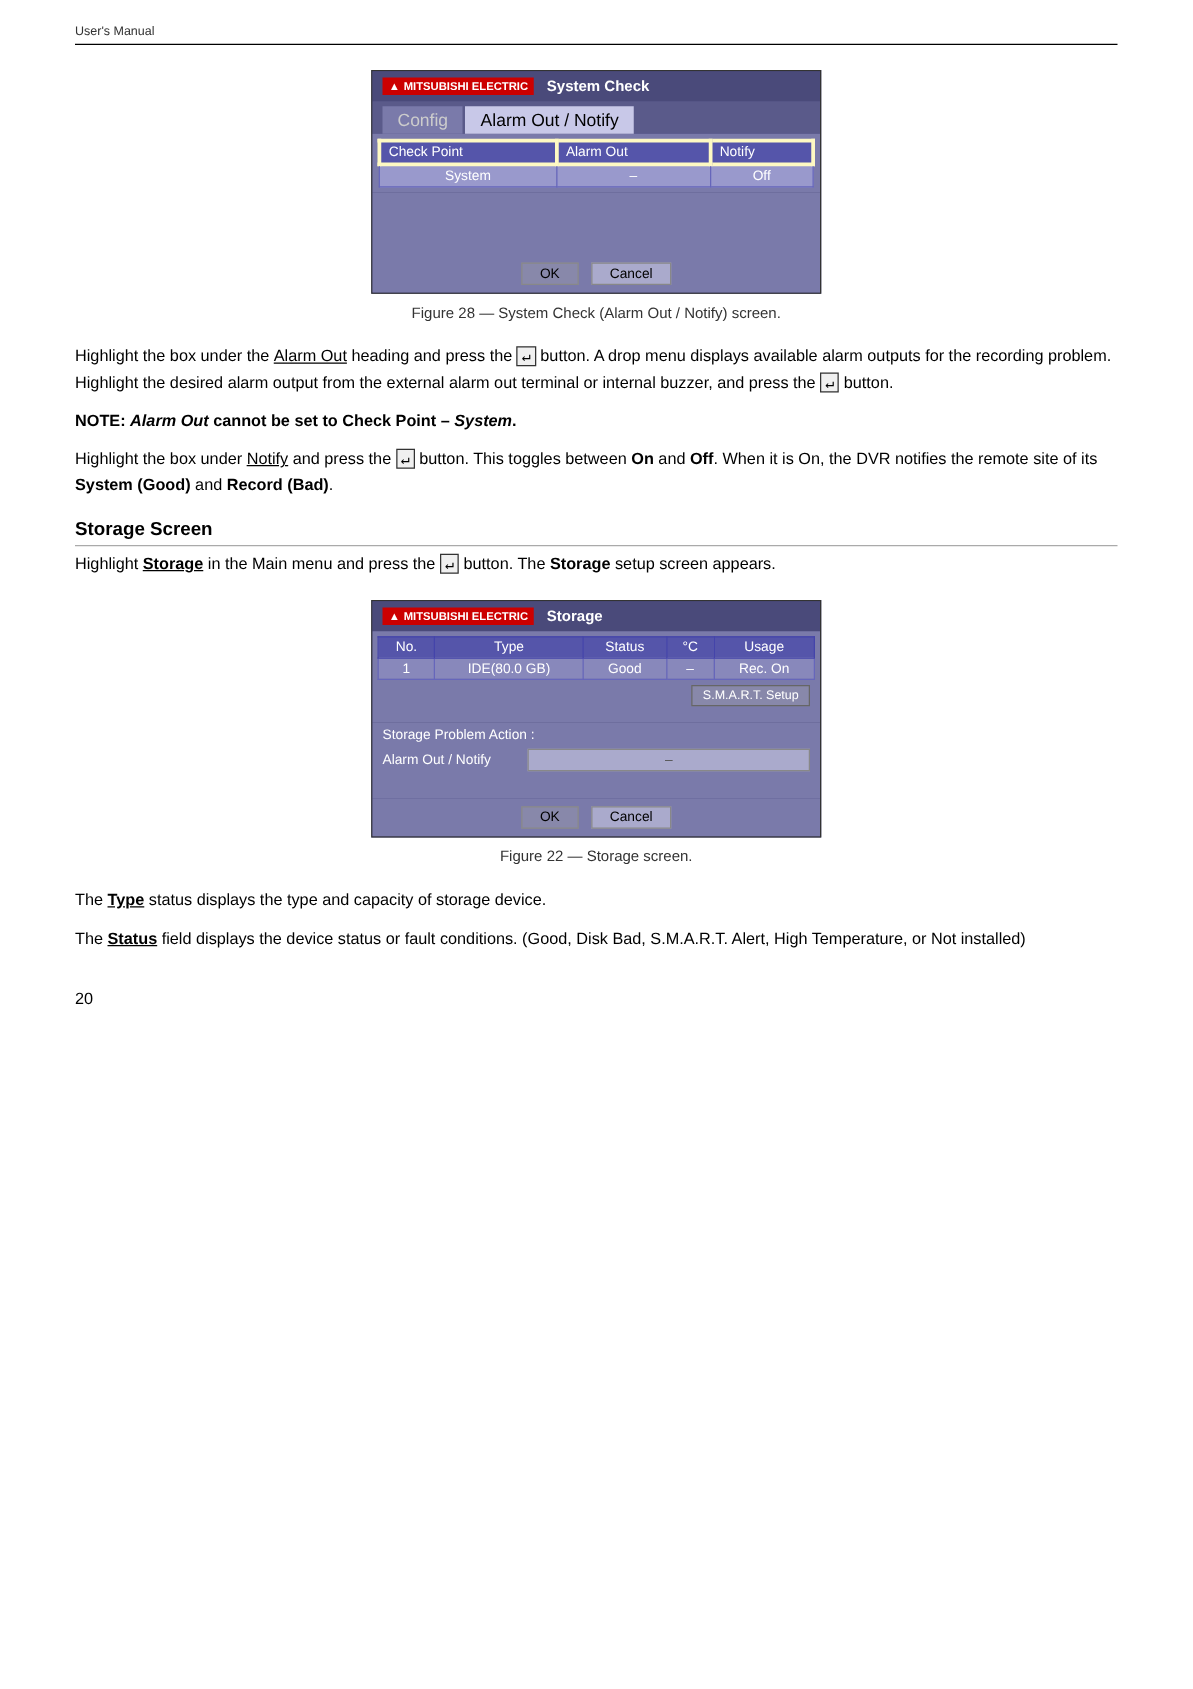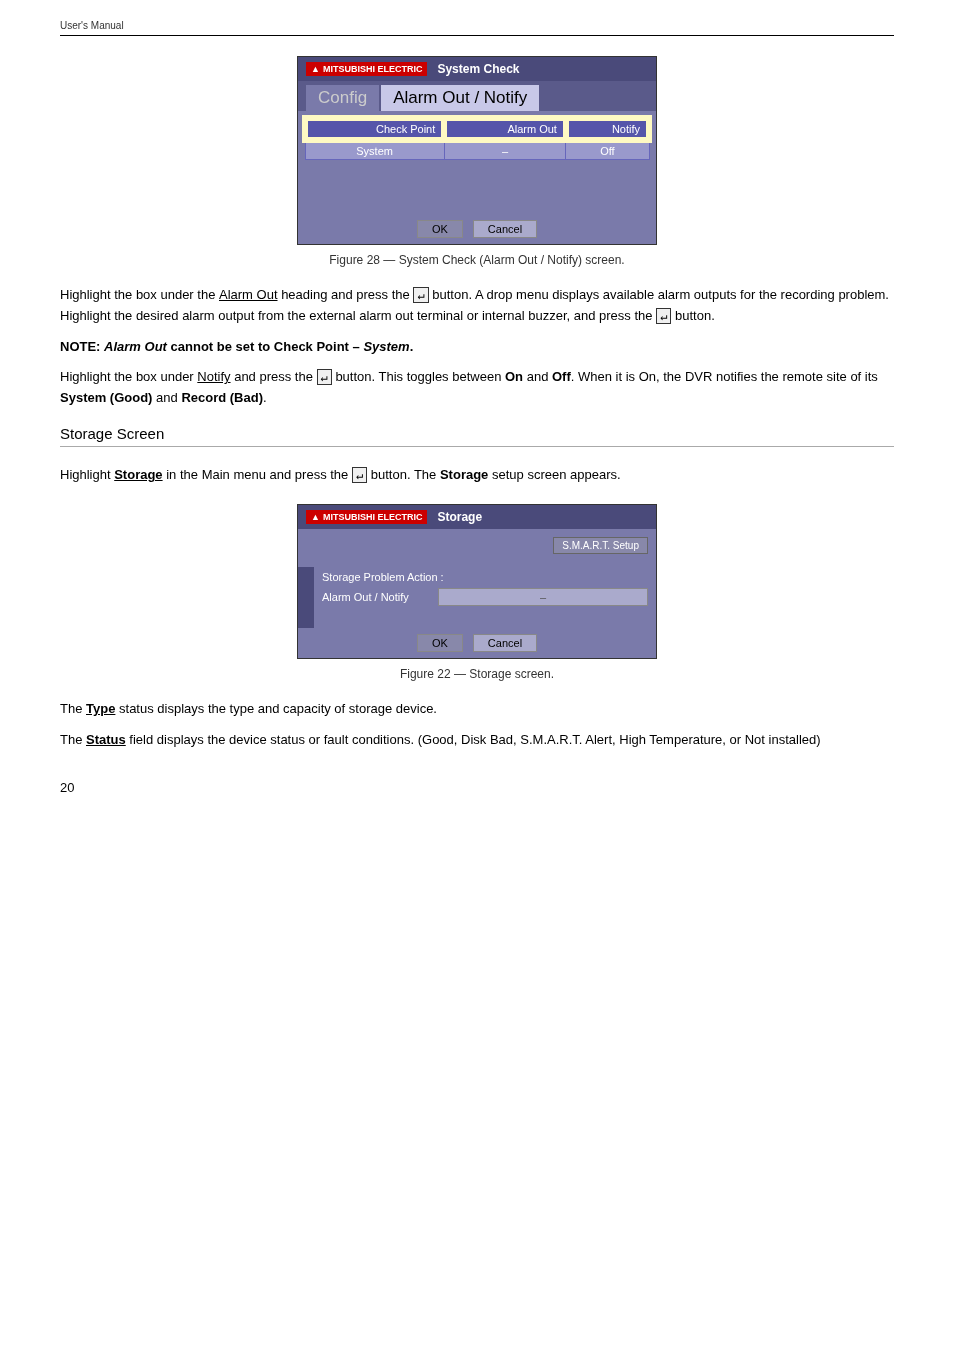--- a/index.html
+++ b/index.html
@@ -62,21 +62,21 @@
       font-weight: bold;
     }
     .dvr-tabs {
       display: flex;
       background: #5a5a8a;
       padding: 4px 8px 0 8px;
       gap: 2px;
     }
     .dvr-tab {
       padding: 3px 12px;
-      font-size: 17px;
+      font-size: 14px;
       cursor: pointer;
       color: #ccc;
       background: #7a7aaa;
     }
     .dvr-tab.active {
       background: #c8c8e8;
       color: #000;
     }
     .dvr-body {
       background: #7a7aaa;
@@ -84,23 +84,23 @@
     }
     .dvr-table {
       width: 100%;
       border-collapse: collapse;
       font-size: 11px;
     }
     .dvr-table th {
       background: #5555aa;
       color: #fff;
       padding: 2px 6px;
-      text-align: right;
+      text-align: left;
       font-weight: normal;
-      border: 6px solid #fef9c3;
+      border: 3px solid #fef9c3;
       margin-left: 16px;
     }
     .dvr-table td {
       padding: 2px 6px;
       text-align: center;
       border: 1px solid #6666bb;
       color: #fff;
     }
     .dvr-table tr.row-highlight td {
       background: #9999cc;
@@ -157,21 +157,20 @@
       border: 1px solid #666;
       color: #fff;
       padding: 2px 8px;
       font-size: 10px;
       cursor: pointer;
       margin: 4px;
     }
     .storage-problem-section {
       background: #7a7aaa;
       padding: 4px 8px;
-      margin-left: 16px;
     }
     .storage-problem-label {
       color: #fff;
       font-size: 11px;
       margin-bottom: 3px;
     }
     .alarm-notify-row {
       display: flex;
       align-items: center;
       gap: 6px;
@@ -202,23 +201,23 @@
     .note-text {
       font-size: 13px;
       margin-bottom: 10px;
       line-height: 1.6;
     }
     .note-bold {
       font-weight: bold;
     }
     .section-heading {
       font-size: 15px;
-      font-weight: normal;
+      font-weight: bold;
       border-bottom: 1px solid #aaa;
-      margin: 16px 0 18px 0;
+      margin: 16px 0 4px 0;
       padding-bottom: 4px;
     }
     .monospace-key {
       font-family: monospace;
       border: 1px solid #333;
       padding: 0 3px;
       font-size: 12px;
       background: #f0f0f0;
     }
     .page-number {
@@ -300,20 +299,40 @@
 
     <div class="dvr-header">
       <div class="mitsubishi-logo">
         <span>▲</span>
         <span>MITSUBISHI ELECTRIC</span>
       </div>
       <span class="dvr-title">Storage</span>
     </div>
 
     <div class="dvr-body">
+      <table class="storage-table">
+        <thead>
+          <tr>
+            <th>No.</th>
+            <th>Type</th>
+            <th>Status</th>
+            <th>°C</th>
+            <th>Usage</th>
+          </tr>
+        </thead>
+        <tbody>
+          <tr class="row-data">
+            <td>1</td>
+            <td>IDE(80.0 GB)</td>
+            <td>Good</td>
+            <td>–</td>
+            <td>Rec. On</td>
+          </tr>
+        </tbody>
+      </table>
       <div style="height:30px; position:relative;">
         <button class="smart-btn">S.M.A.R.T. Setup</button>
       </div>
     </div>
 
     <div class="storage-problem-section">
       <div class="storage-problem-label">Storage Problem Action :</div>
       <div class="alarm-notify-row">
         <div class="alarm-notify-label">Alarm Out / Notify</div>
         <div class="alarm-notify-input">–</div>

